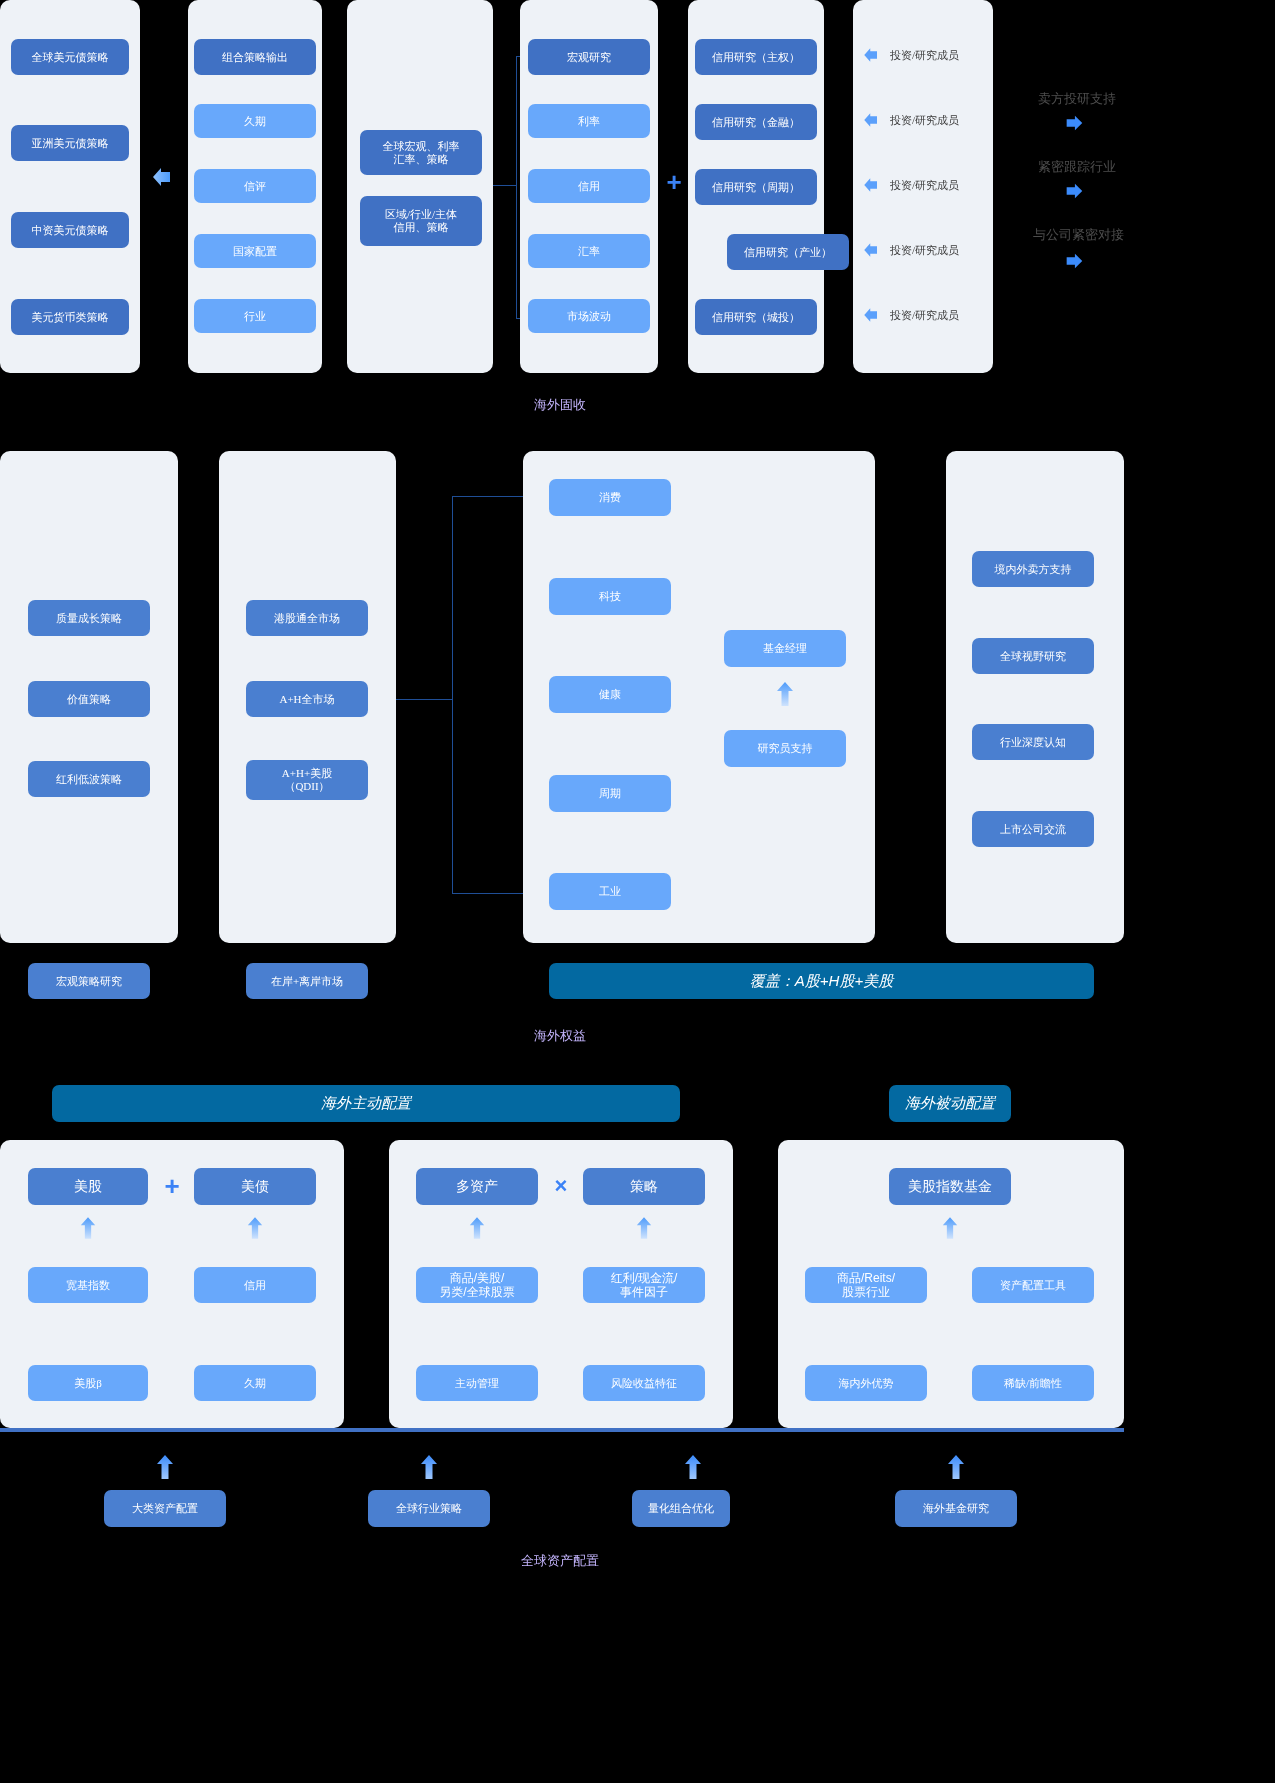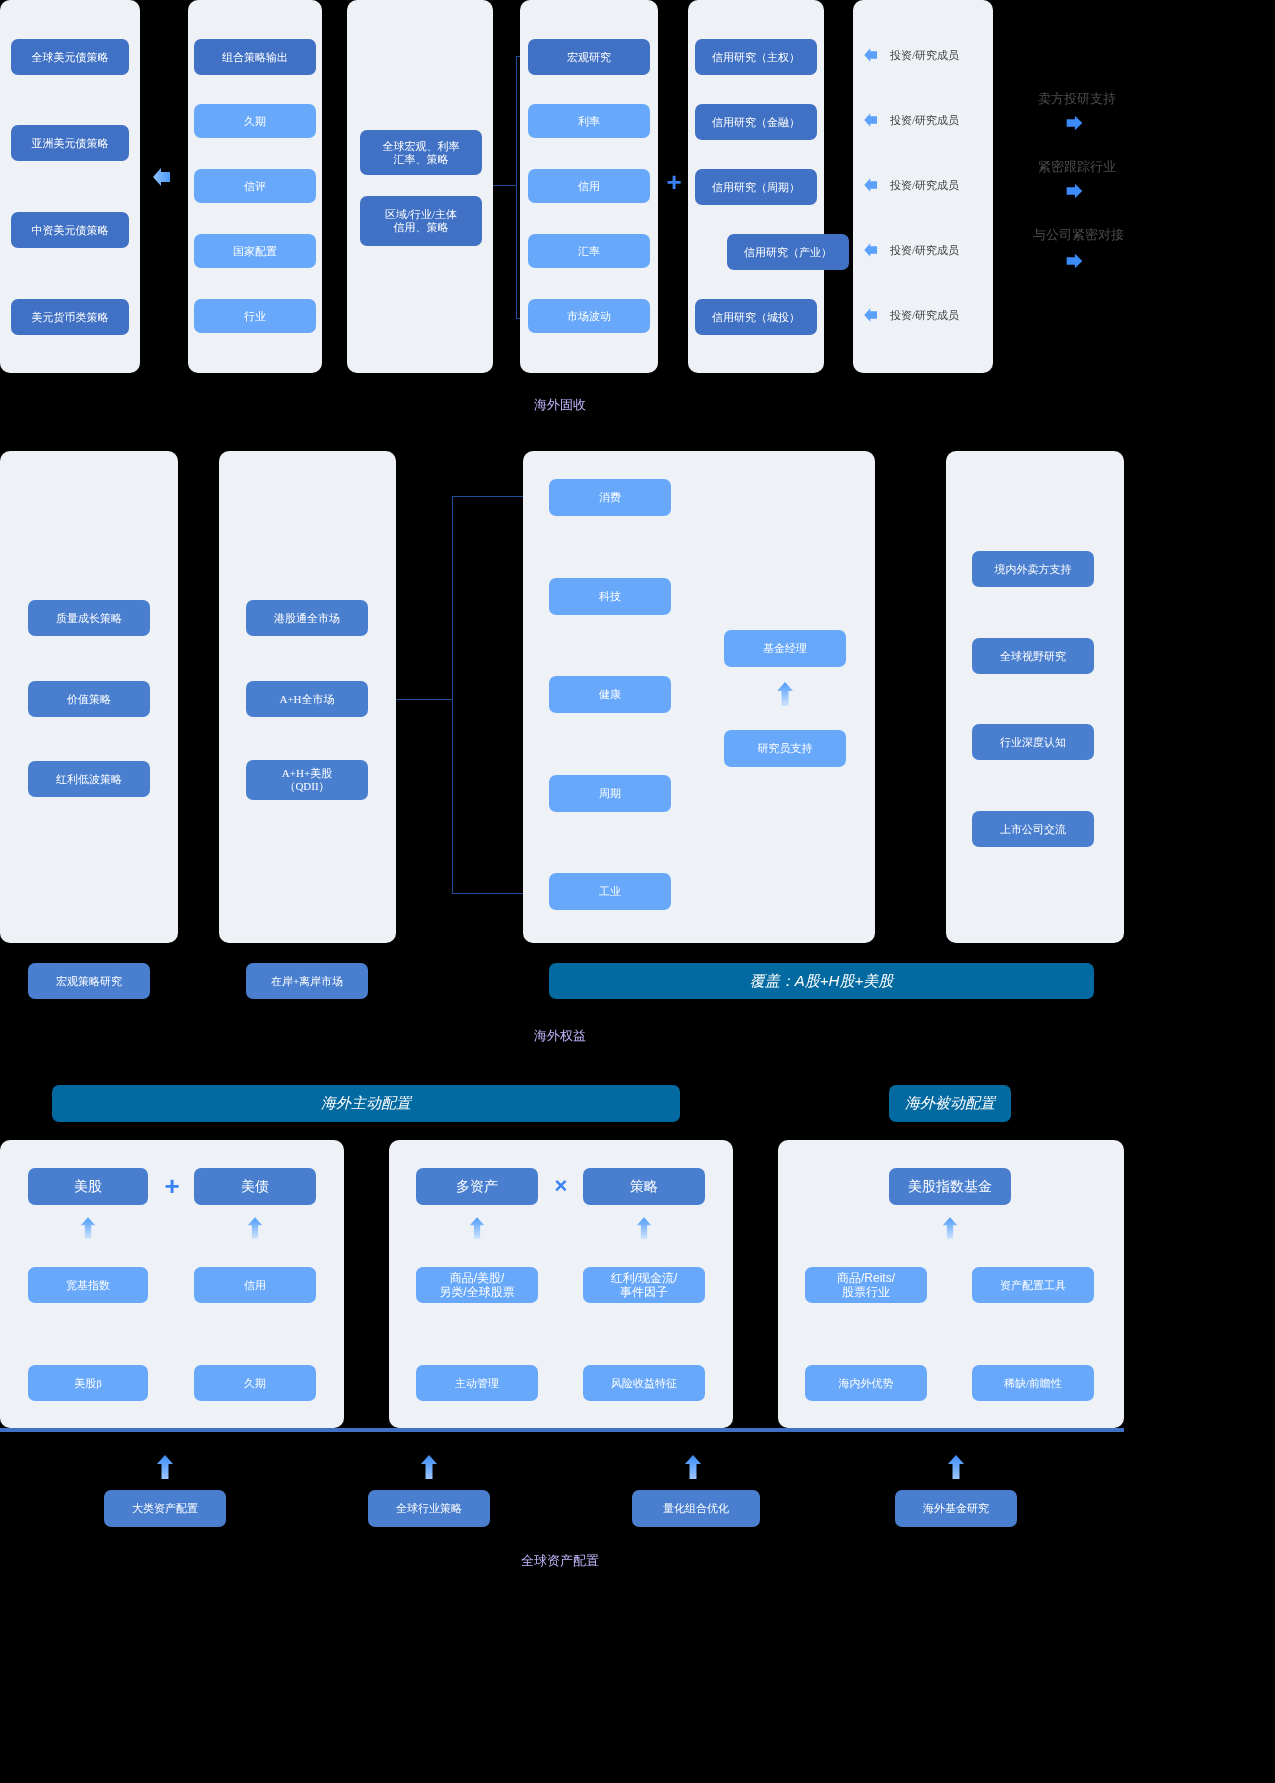--- a/index.html
+++ b/index.html
@@ -342,21 +342,21 @@
         <path d="M10 0 L18 9 L13.5 9 L13.5 24 L6.5 24 L6.5 9 L2 9 Z" fill="url(#gu3)"></path>
       </svg>
   </div>
   <div class="chip mid f13" style="left:368px; top:1490px; width:122px; height:37px;">全球行业策略</div>
 
   <div class="arrow-up" style="left:683px; top:1455px; width:20px; height:24px;">
     <svg width="20" height="24" viewBox="0 0 20 24">
         <path d="M10 0 L18 9 L13.5 9 L13.5 24 L6.5 24 L6.5 9 L2 9 Z" fill="url(#gu3)"></path>
       </svg>
   </div>
-  <div class="chip mid f13" style="left:632px; top:1490px; width:128px; height:37px;">量化组合优化</div>
+  <div class="chip mid f13" style="left:632px; top:1490px; width:98px; height:37px;">量化组合优化</div>
 
   <div class="arrow-up" style="left:946px; top:1455px; width:20px; height:24px;">
     <svg width="20" height="24" viewBox="0 0 20 24">
         <path d="M10 0 L18 9 L13.5 9 L13.5 24 L6.5 24 L6.5 9 L2 9 Z" fill="url(#gu3)"></path>
       </svg>
   </div>
   <div class="chip mid f13" style="left:895px; top:1490px; width:122px; height:37px;">海外基金研究</div>
 
   <div class="section-caption" style="left:0px; top:1552px; width:1120px; text-align:center;">全球资产配置</div>
 

